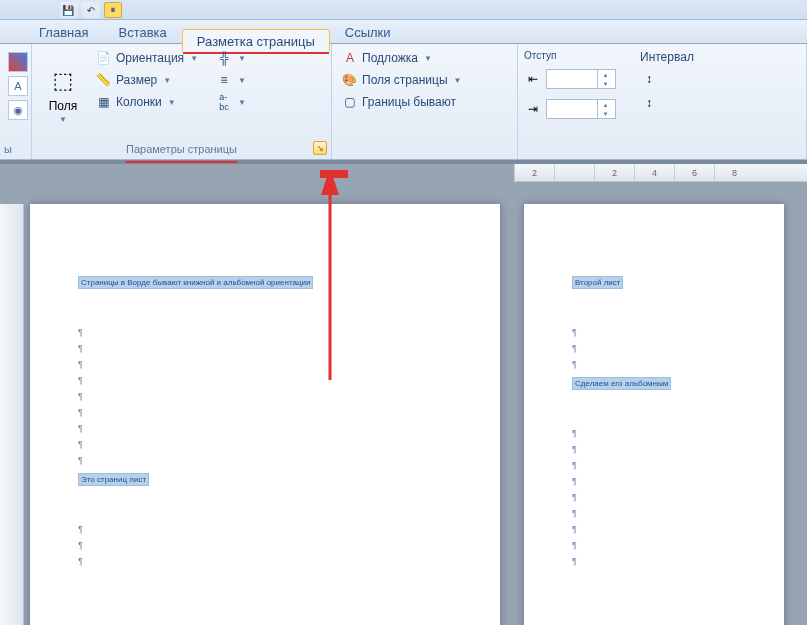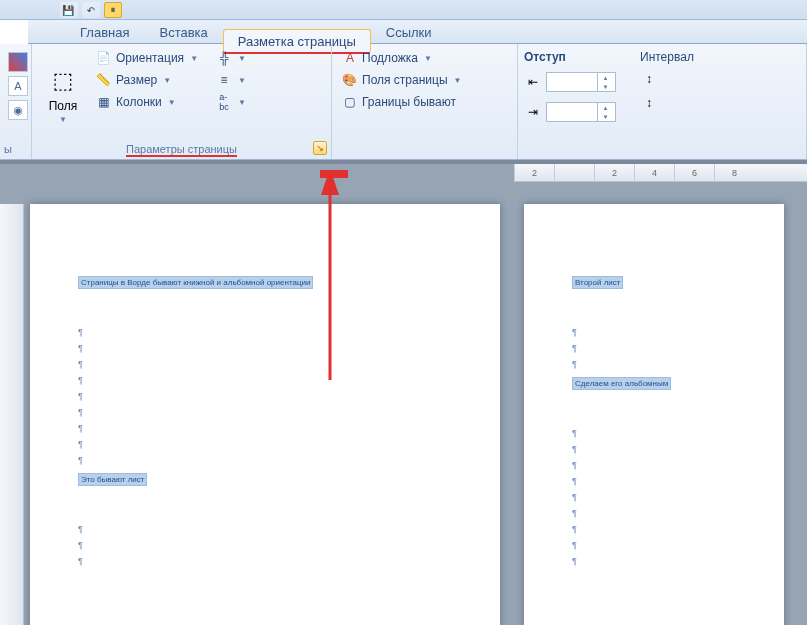--- a/index.html
+++ b/index.html
@@ -2,21 +2,21 @@
 <html><head>
 <meta charset="utf-8">
 <style>
 * { box-sizing: border-box; margin: 0; padding: 0; }
 body { font-family: "Segoe UI", Tahoma, sans-serif; font-size: 12px; background: #fff; width: 807px; height: 625px; overflow: hidden; position: relative; }
 
 .titlebar { height: 20px; background: linear-gradient(#dce7f5, #cfdef0); border-bottom: 1px solid #a0b8d8; display: flex; align-items: center; padding-left: 50px; }
 .qat { position: absolute; top: 2px; left: 60px; display: flex; gap: 4px; }
 .qat-btn { width: 18px; height: 16px; background: rgba(255,255,255,0.3); border-radius: 2px; display:flex;align-items:center;justify-content:center;font-size:10px;color:#345;}
 
-.tabs { height: 24px; background: linear-gradient(#e8f0fa, #d8e4f2); display: flex; padding-left: 37px; border-bottom: 1px solid #8fa8c8; margin-left: 28px; }
+.tabs { height: 24px; background: linear-gradient(#e8f0fa, #d8e4f2); display: flex; padding-left: 24px; border-bottom: 1px solid #8fa8c8; }
 .tab { padding: 4px 14px; font-size: 13px; color: #3a5a8a; cursor: pointer; border: 1px solid transparent; }
 .tab.active { background: #f2f6fc; border: 1px solid #f5c14d; border-bottom: 1px solid #f2f6fc; border-radius: 3px 3px 0 0; color: #2a4a7a; position: relative; top: 9px;}
 .tab.active::after{content:"";position:absolute;left:0;right:0;bottom:-3px;height:2px;background:#e03030;}
 
 .ribbon { height: 116px; background: linear-gradient(#f2f6fc, #e2ebf6); display: flex; border-bottom: 1px solid #9fb6d4; }
 .group { border-right: 1px solid #c2d2e6; padding: 4px 6px 2px 6px; display: flex; flex-direction: column; justify-content: space-between; position: relative; }
 .group-label { text-align: center; font-size: 11px; color: #5a7aa8; padding: 2px 0; }
 .group-body { flex: 1; display: flex; gap: 4px; }
 .col { display: flex; flex-direction: column; gap: 2px; }
 .btn { display: flex; align-items: center; gap: 4px; padding: 2px 4px; font-size: 12px; color: #2a4a7a; cursor: pointer; border-radius: 2px; white-space: nowrap; }
@@ -115,21 +115,21 @@
             <span class="ico">≡</span>
             <span class="caret">▼</span>
           </div>
         <div class="btn">
             <span class="ico" style="font-size:9px;">a-<br>bc</span>
             <span class="caret">▼</span>
           </div>
       </div>
     </div>
     <div class="group-label" style="position:relative;">
-      <span style="border-bottom:2px solid #e03030;padding-bottom:0;">Параметры страницы</span>
+      <span style="border-bottom:2px solid #e03030;padding-bottom:6px;">Параметры страницы</span>
     </div>
     <div class="launcher">↘</div>
   </div>
 
   <div class="group" style="width:186px;">
     <div class="group-body">
       <div class="col">
         <div class="btn">
           <span class="ico" style="color:#c04040;">A</span>
           <span>Подложка</span>
@@ -144,21 +144,21 @@
           <span class="ico">▢</span>
           <span>Границы бывают</span>
         </div>
       </div>
     </div>
   </div>
 
   <div class="group" style="flex:1;">
     <div class="group-body" style="gap:24px;">
       <div class="col">
-        <div style="font-size:12px;color:#2a4a7a;padding:2px 0;font-weight:bold;">Отступ</div>
+        <div style="font-size:10px;color:#2a4a7a;padding:2px 0;">Отступ</div>
         <div class="spin-row">
           <span class="spin-label">⇤</span>
           <div class="spinbox">
               <input value="" style="">
               <div class="arrows">
                 <div>▲</div>
                 <div>▼</div>
               </div>
             </div>
         </div>
@@ -204,21 +204,21 @@
       <span class="hl">Страницы в Ворде бывают книжной и альбомной ориентации</span>
       <span class="para-mark">¶</span>
       <span class="para-mark">¶</span>
       <span class="para-mark">¶</span>
       <span class="para-mark">¶</span>
       <span class="para-mark">¶</span>
       <span class="para-mark">¶</span>
       <span class="para-mark">¶</span>
       <span class="para-mark">¶</span>
       <span class="para-mark">¶</span>
-      <span class="hl">Это бывают лист</span>
+      <span class="hl">Это страниц лист</span>
       <span class="para-mark">¶</span>
       <span class="para-mark">¶</span>
       <span class="para-mark">¶</span>
     </div>
     <div class="page page2">
       <span class="hl">Второй лист</span>
       <span class="para-mark">¶</span>
       <span class="para-mark">¶</span>
       <span class="para-mark">¶</span>
       <span class="hl">Сделаем его альбомным</span>

